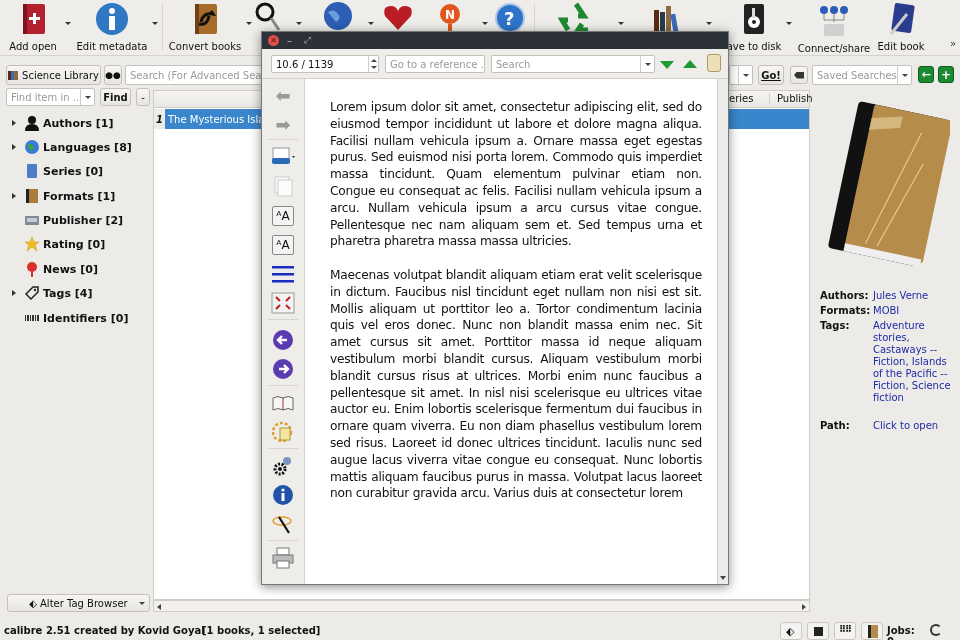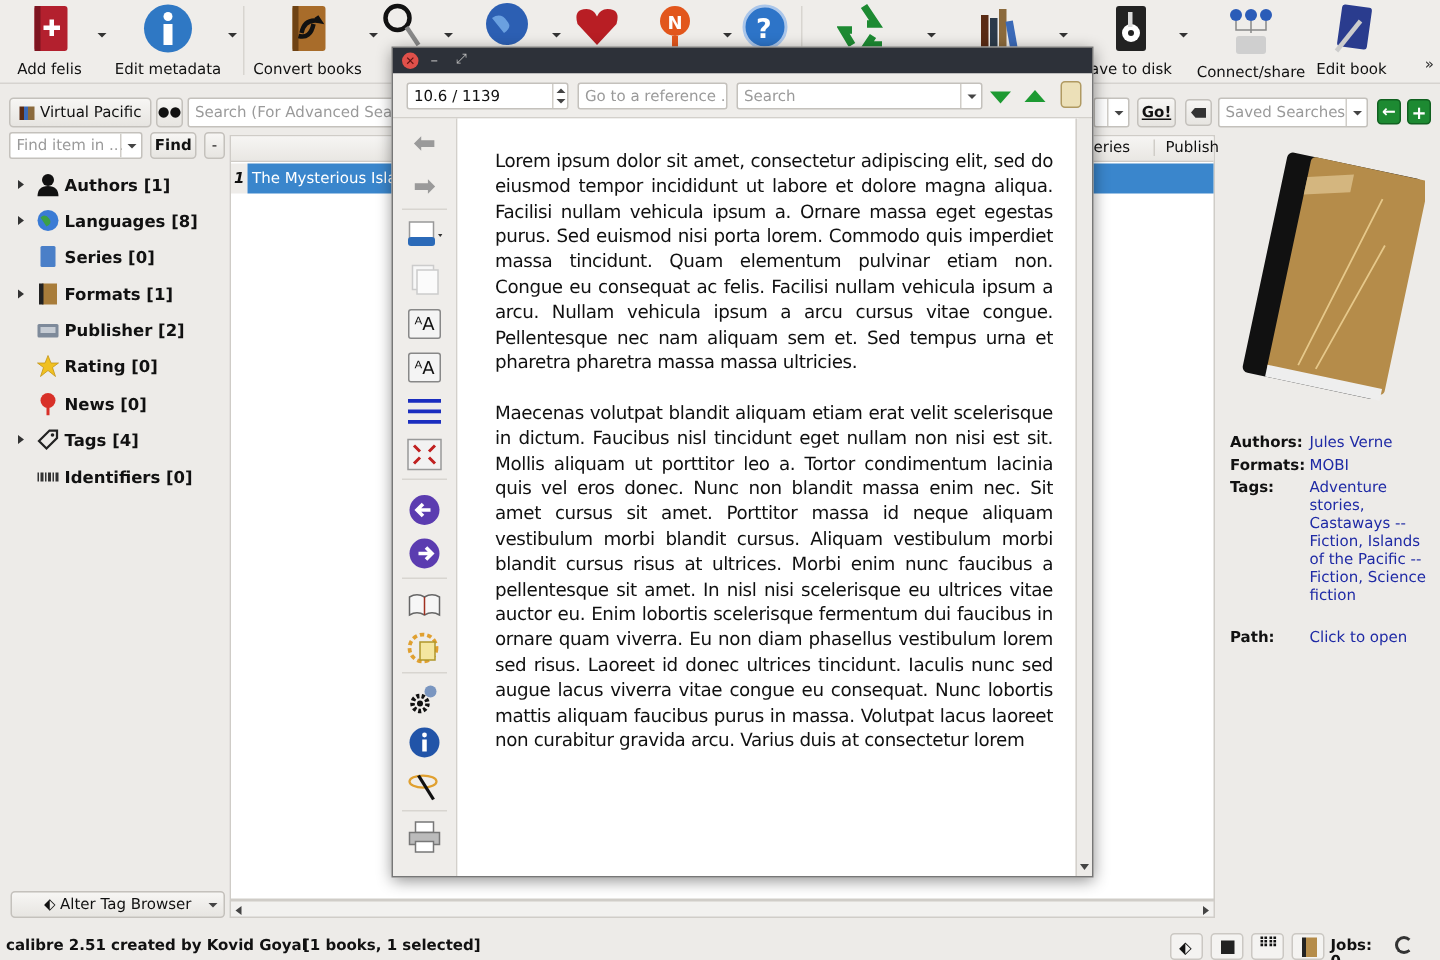--- a/index.html
+++ b/index.html
@@ -68,21 +68,21 @@
 <div class="toolbar">
   <div class="tb-btn" style="left:6px;width:54px;">
     <div class="tb-icon">
       <svg width="36" height="36">
           <rect x="8" y="2" width="22" height="30" rx="2" fill="#b3202e"></rect>
           <rect x="8" y="2" width="4" height="30" fill="#7d1420"></rect>
           <rect x="18" y="11" width="3" height="11" fill="#fff"></rect>
           <rect x="14" y="15" width="11" height="3" fill="#fff"></rect>
         </svg>
     </div>
-    <div class="tb-label">Add felis</div>
+    <div class="tb-label">Add open</div>
   </div>
   <div class="tb-drop" style="left:65px;"></div>
 
   <div class="tb-btn" style="left:76px;width:72px;">
     <div class="tb-icon">
       <svg width="36" height="36">
           <circle cx="18" cy="17" r="16" fill="#2f78c4"></circle>
           <circle cx="18" cy="9" r="3" fill="#fff"></circle>
           <rect x="15" y="14" width="6" height="14" fill="#fff"></rect>
         </svg>
@@ -207,21 +207,21 @@
           <line x1="8" y1="32" x2="24" y2="12" stroke="#ccc" stroke-width="3"></line>
         </svg>
     </div>
     <div class="tb-label">Edit book</div>
   </div>
   <div class="more-btn">»</div>
 </div>
 
 <div class="btn" style="left:6px;top:65px;width:95px;height:20px;">
   <span style="display:inline-block;width:10px;height:9px;margin-right:4px;background:linear-gradient(90deg,#5a2b14 0 3px,#3b6ab8 3px 6px,#8b6a3c 6px 10px);"></span>
-  <span>Virtual Pacific</span>
+  <span>Science Library</span>
 </div>
 <div class="btn" style="left:104px;top:65px;width:18px;height:20px;">
   <span style="font-size:9px;">●●</span>
 </div>
 <div class="field" style="left:125px;top:65px;width:140px;height:20px;">
   <span>Search (For Advanced Search</span>
 </div>
 <div class="field" style="left:729px;top:65px;width:24px;height:20px;padding:0;">
   <div class="combo-arrow"></div>
 </div>

